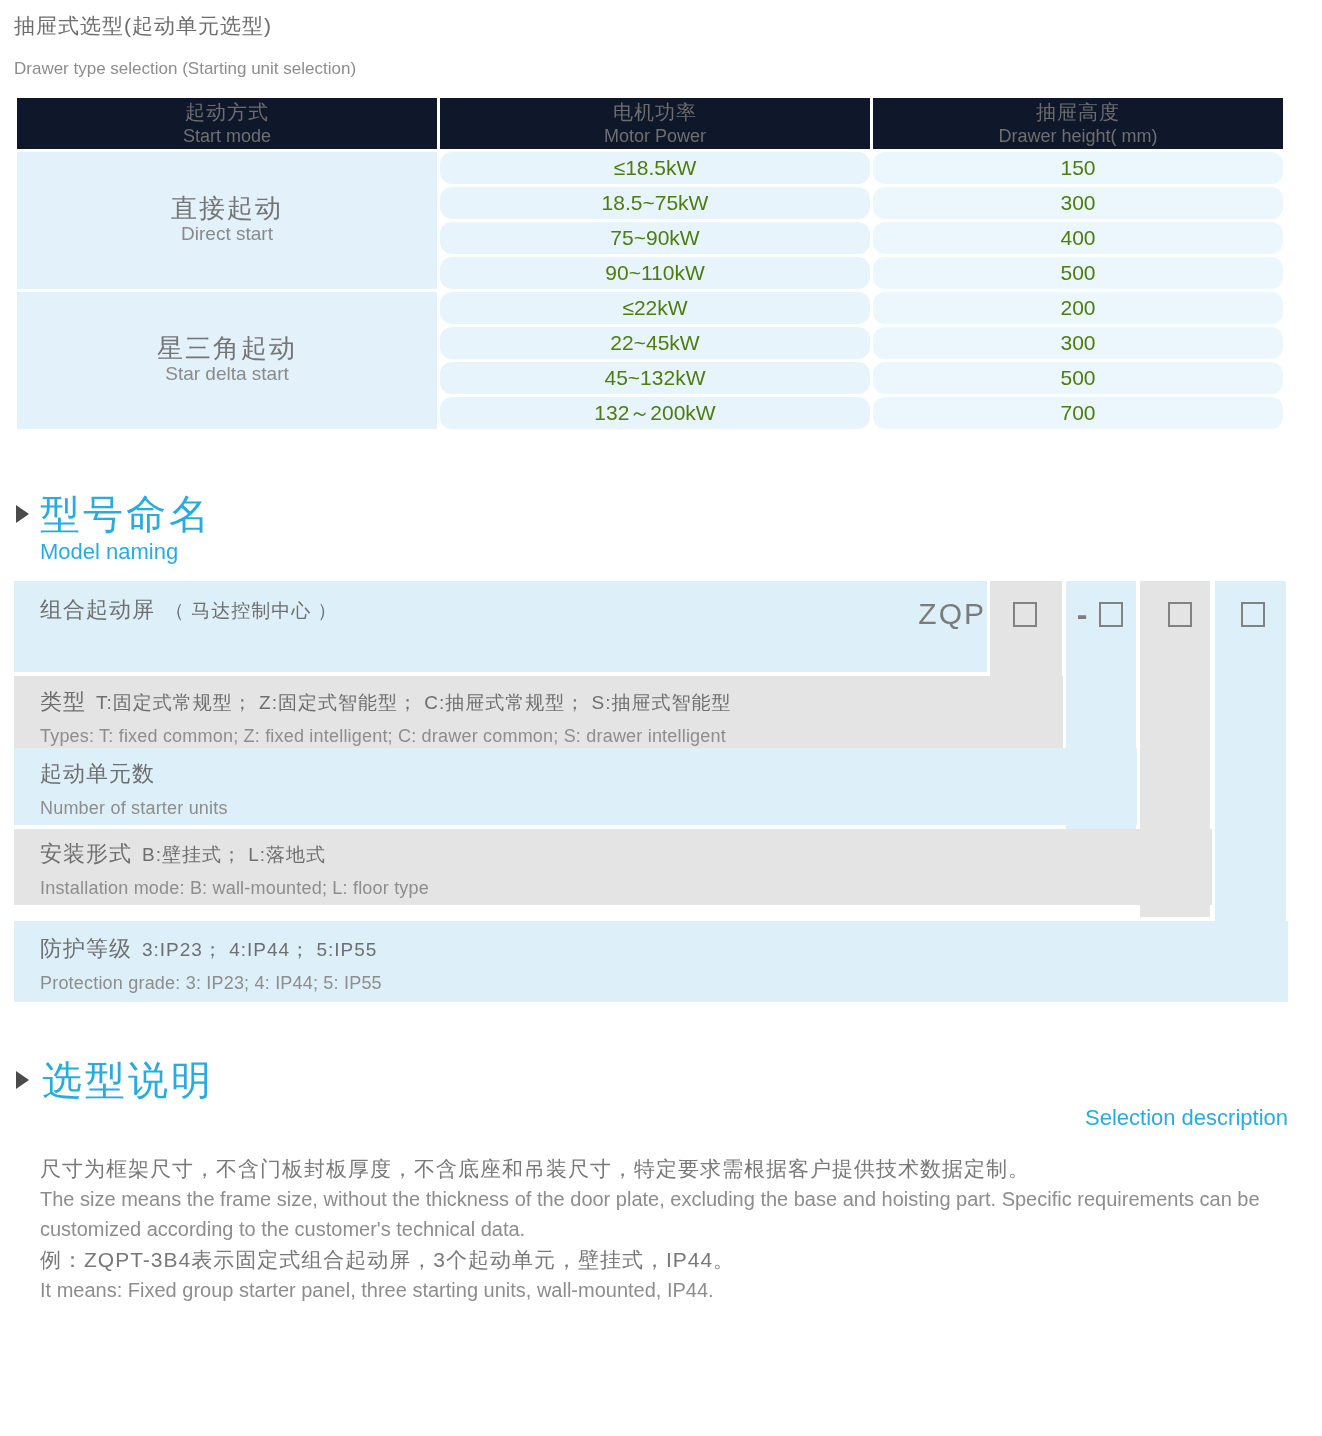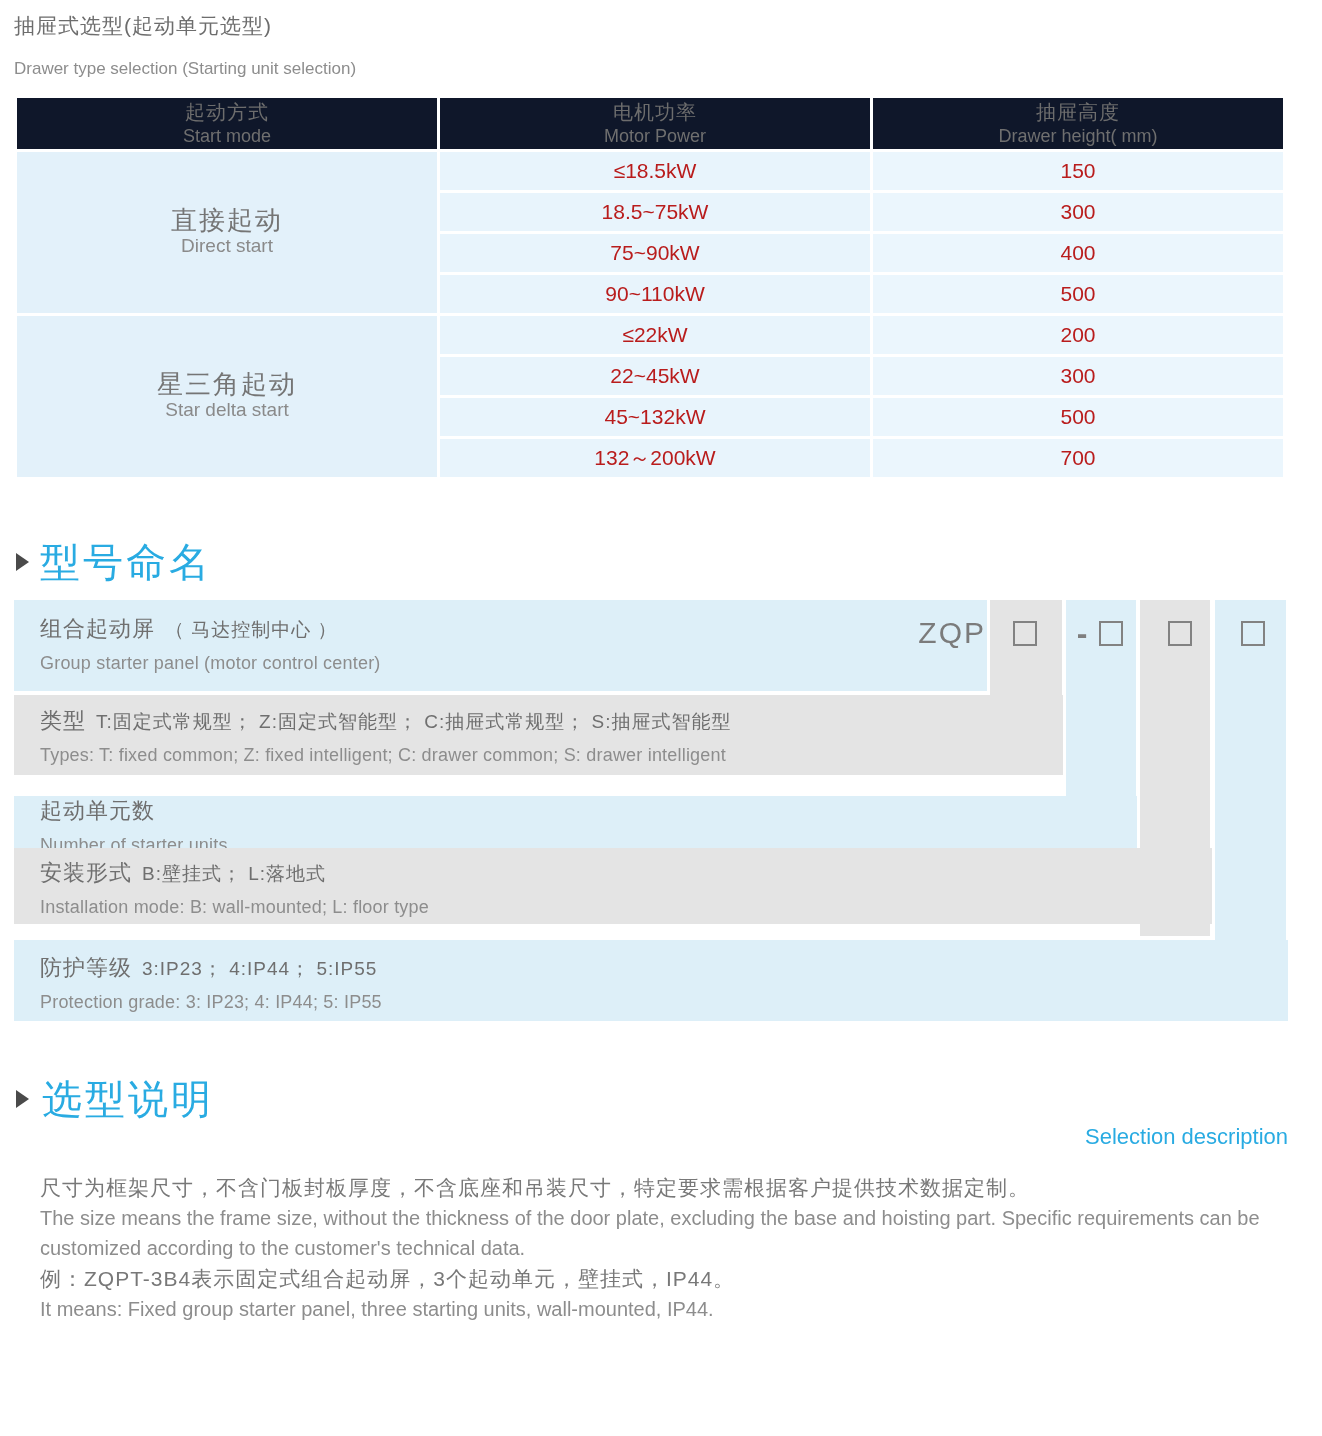--- a/index.html
+++ b/index.html
@@ -14,21 +14,21 @@
   
   .doc-title-cn { font-size:21px; line-height:27px; color:#6d6d6d; letter-spacing:1px; }
   .doc-title-en { font-size:17px; line-height:24px; color:#8d8d8d; margin-top:18px; }
 
   
   table.sel { border-collapse:separate; border-spacing:3px; width:1272px; margin-top:14px; table-layout:fixed; }
   table.sel th, table.sel td { text-align:center; vertical-align:middle; }
   th.hd { background:#0f172a; height:51px; font-weight:normal; }
   .th-cn { font-size:20px; line-height:25px; color:#6d6d6d; letter-spacing:1px; }
   .th-en { font-size:18px; line-height:22px; color:#6f6f6f; }
-  td.cell { background:#e8f4fc; height:38px; font-size:21px; color:#b91c1c; }
+  td.cell { background:#e8f4fc; height:32px; font-size:21px; color:#4d7c0f;border-radius:12px; }
   td.cell.h-col { background:#ebf6fd; }
   td.mode { background:#e3f1fa; }
   .mode-cn { font-size:26px; line-height:27px; color:#757575; letter-spacing:2px; }
   .mode-en { font-size:19px; line-height:24px; color:#8a8a8a; }
 
   
   .section-head { position:relative; padding-left:26px; }
   .sh-1 { margin-top:60px; }
   .sh-2 { margin-top:56px; padding-left:28px; }
   .tri {
@@ -40,21 +40,21 @@
   .sec-sub { font-size:22px; line-height:26px; color:#29abe2; margin-top:3px; }
   .sh-2 .sec-sub { margin-left:17px;text-align:right; }
 
   
   .diagram { position:relative; width:1274px; height:421px; margin-top:16px; }
   .band { position:absolute; left:0; padding:14px 0 0 26px; }
   .band-blue { background:#ddeff8; }
   .band-gray { background:#e4e4e4; }
   .b1 { top:0;     height:91px; width:973px;  }
   .b2 { top:95px;  height:80px; width:1049px; padding-top:11px; }
-  .b3 { top:196px; height:77px; width:1123px; padding-top:0; }
+  .b3 { top:167px; height:77px; width:1123px; padding-top:11px; }
   .b4 { top:248px; height:76px; width:1198px; padding-top:10px; }
   .b5 { top:340px; height:81px; width:1274px; padding-top:13px; }
   .ncol { position:absolute; top:0; }
   .colA { left:976px;  width:72px; height:175px; }
   .colB { left:1052px; width:70px; height:256px; }
   .colC { left:1126px; width:70px; height:336px; }
   .colD { left:1201px; width:71px; height:421px; }
   .band-label  { font-size:22px; color:#6f6f6f; letter-spacing:1px; }
   .band-detail { font-size:19px; color:#6f6f6f; margin-left:10px; letter-spacing:1px; }
   .band-en { font-size:18px; color:#8d8d8d; margin-top:9px; letter-spacing:0.2px; }
@@ -147,33 +147,33 @@
       <tr>
         <td class="cell">132～200kW</td>
         <td class="cell h-col">700</td>
       </tr>
     </tbody>
   </table>
 
   <div class="section-head sh-1">
     <span class="tri"></span>
     <h2 class="sec-title">型号命名</h2>
+    <div class="sec-sub">Model naming</div>
   </div>
 
   <div class="diagram">
     <div class="ncol colA band-gray"></div>
     <div class="ncol colB band-blue"></div>
     <div class="ncol colC band-gray"></div>
     <div class="ncol colD band-blue"></div>
 
     <div class="band b1 band-blue">
       <div>
         <span class="band-label">组合起动屏</span><span class="band-detail">（ 马达控制中心 ）</span>
       </div>
-      <div class="band-en">Group starter panel (motor control center)</div>
     </div>
 
     <div class="band b2 band-gray">
       <div>
         <span class="band-label">类型</span><span class="band-detail">T:固定式常规型； Z:固定式智能型； C:抽屉式常规型； S:抽屉式智能型</span>
       </div>
       <div class="band-en">Types: T: fixed common; Z: fixed intelligent; C: drawer common; S: drawer intelligent</div>
     </div>
 
     <div class="band b3 band-blue">

